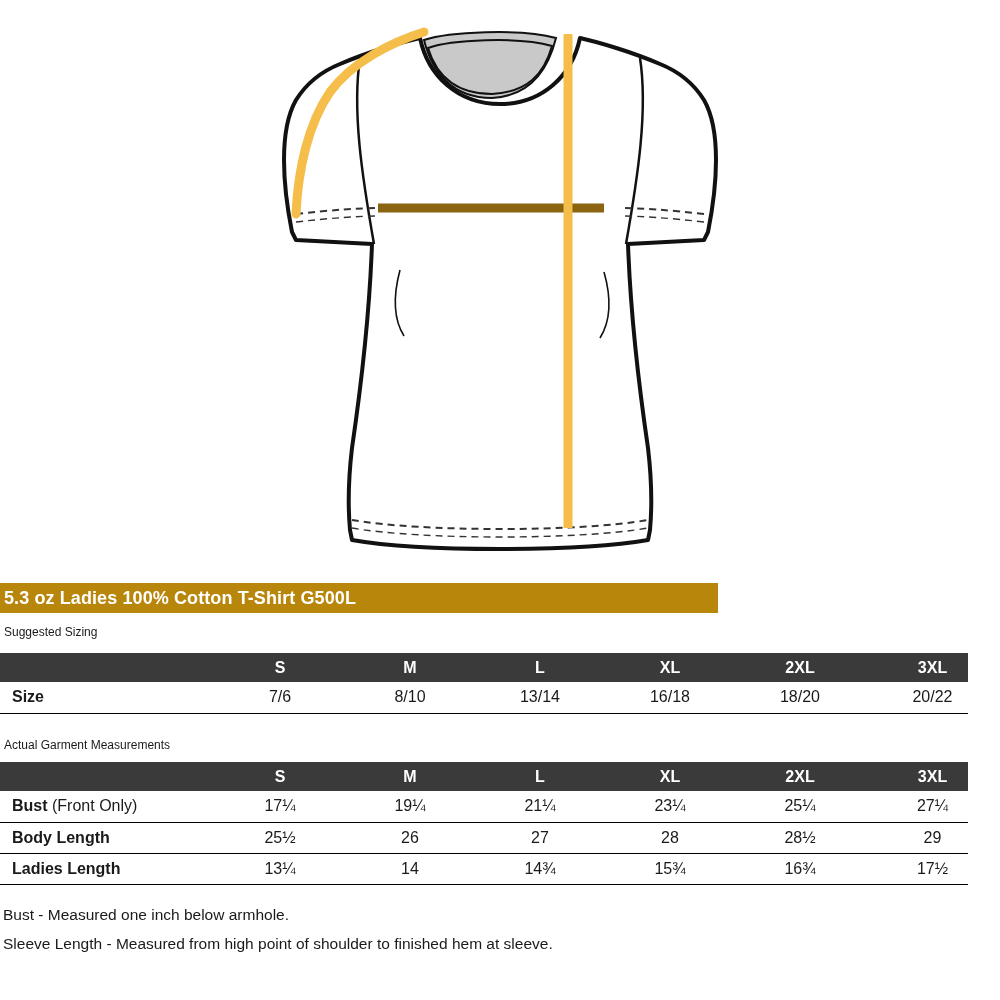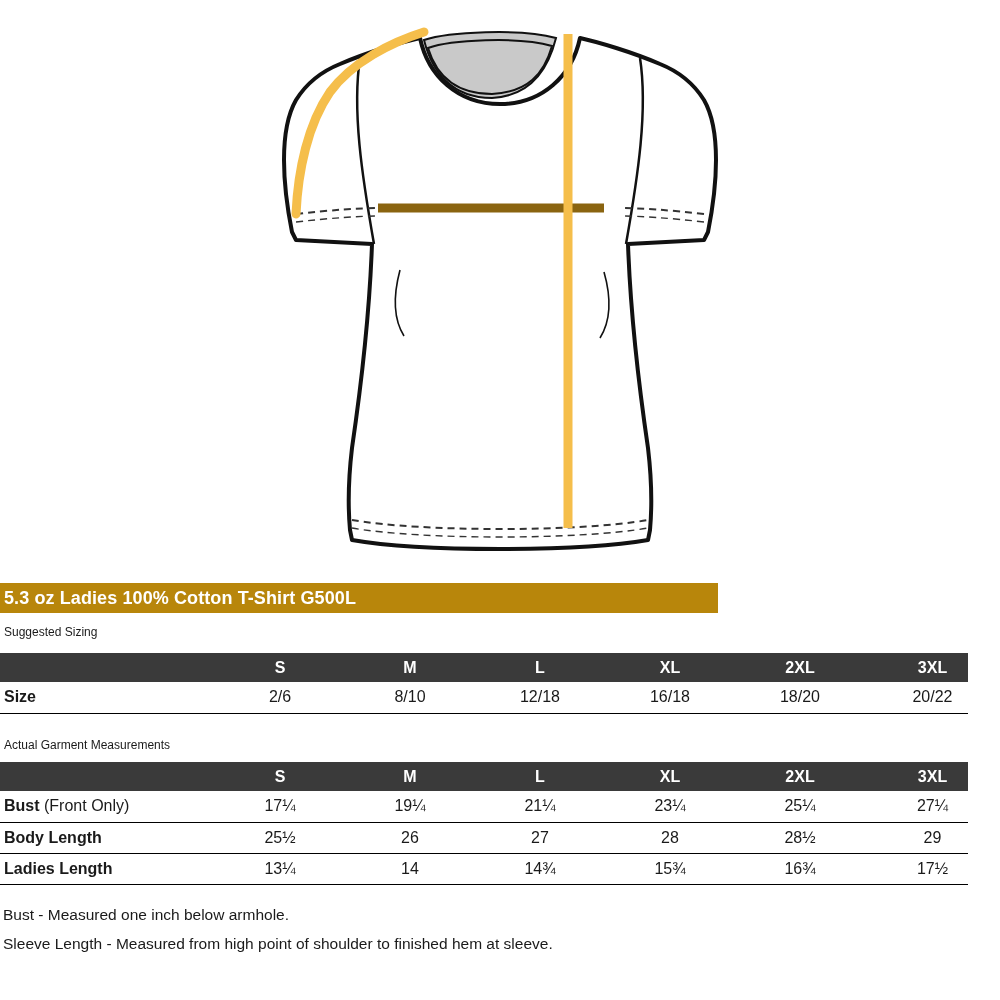--- a/index.html
+++ b/index.html
@@ -73,21 +73,21 @@
     font-size: 16px;
     height: 31px;
     padding: 0;
     text-align: center;
     border-bottom: 1px solid #000000;
     background: #ffffff;
     color: #1a1a1a;
   }
   table.size-table tbody td.rowhead-col {
     text-align: left;
-    padding-left: 4px;
+    padding-left: 12px;
     font-weight: bold;
   }
   table.size-table tbody td.rowhead-col .sub {
     font-weight: normal;
     margin-top: 28px;
   }
   .notes {
     position: absolute;
     left: 3px;
     top: 900px;
@@ -180,23 +180,23 @@
         <th>M</th>
         <th>L</th>
         <th>XL</th>
         <th>2XL</th>
         <th>3XL</th>
       </tr>
     </thead>
     <tbody>
       <tr>
         <td class="rowhead-col">Size</td>
-        <td>2/6</td>
+        <td>7/6</td>
         <td>8/10</td>
-        <td>12/18</td>
+        <td>13/14</td>
         <td>16/18</td>
         <td>18/20</td>
         <td>20/22</td>
       </tr>
     </tbody>
   </table>
 
   <div class="section-label" id="actual-label">Actual Garment Measurements</div>
 
   <table class="size-table" id="actual-table">

